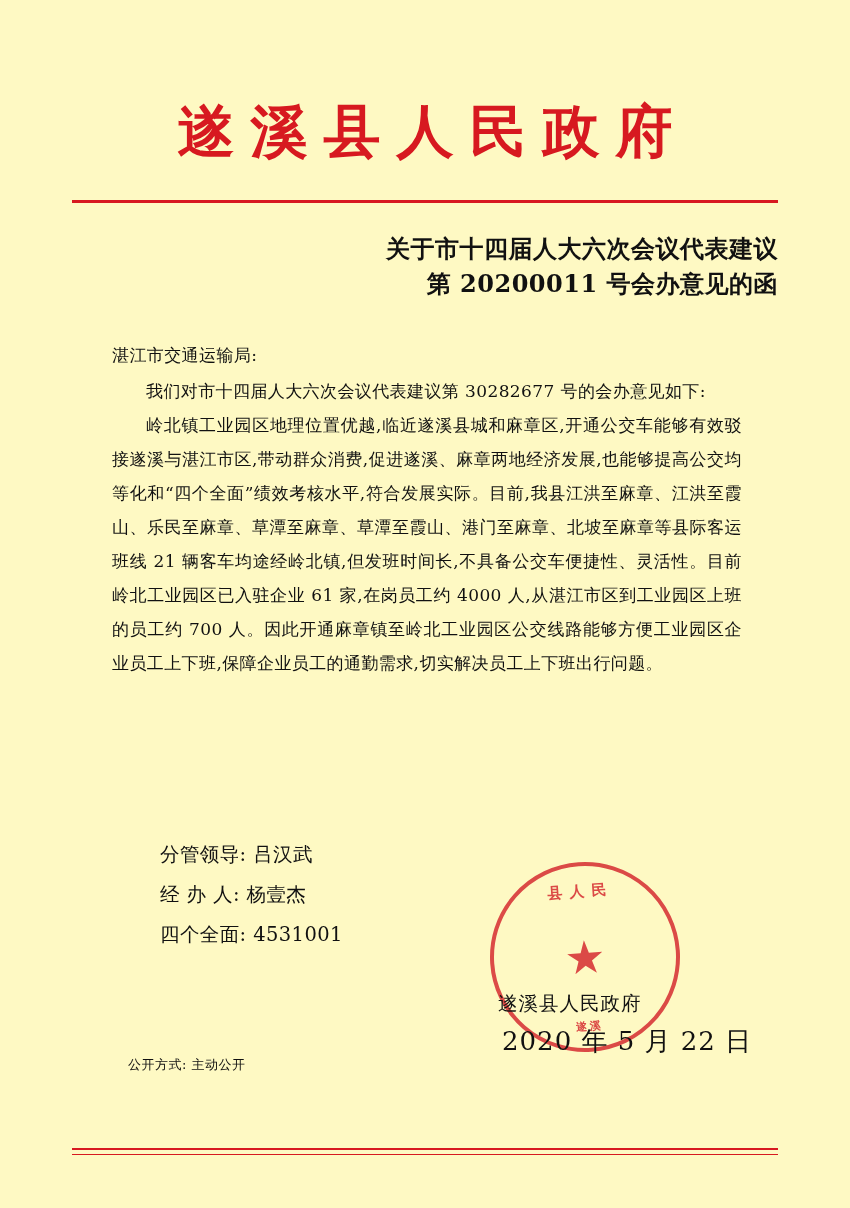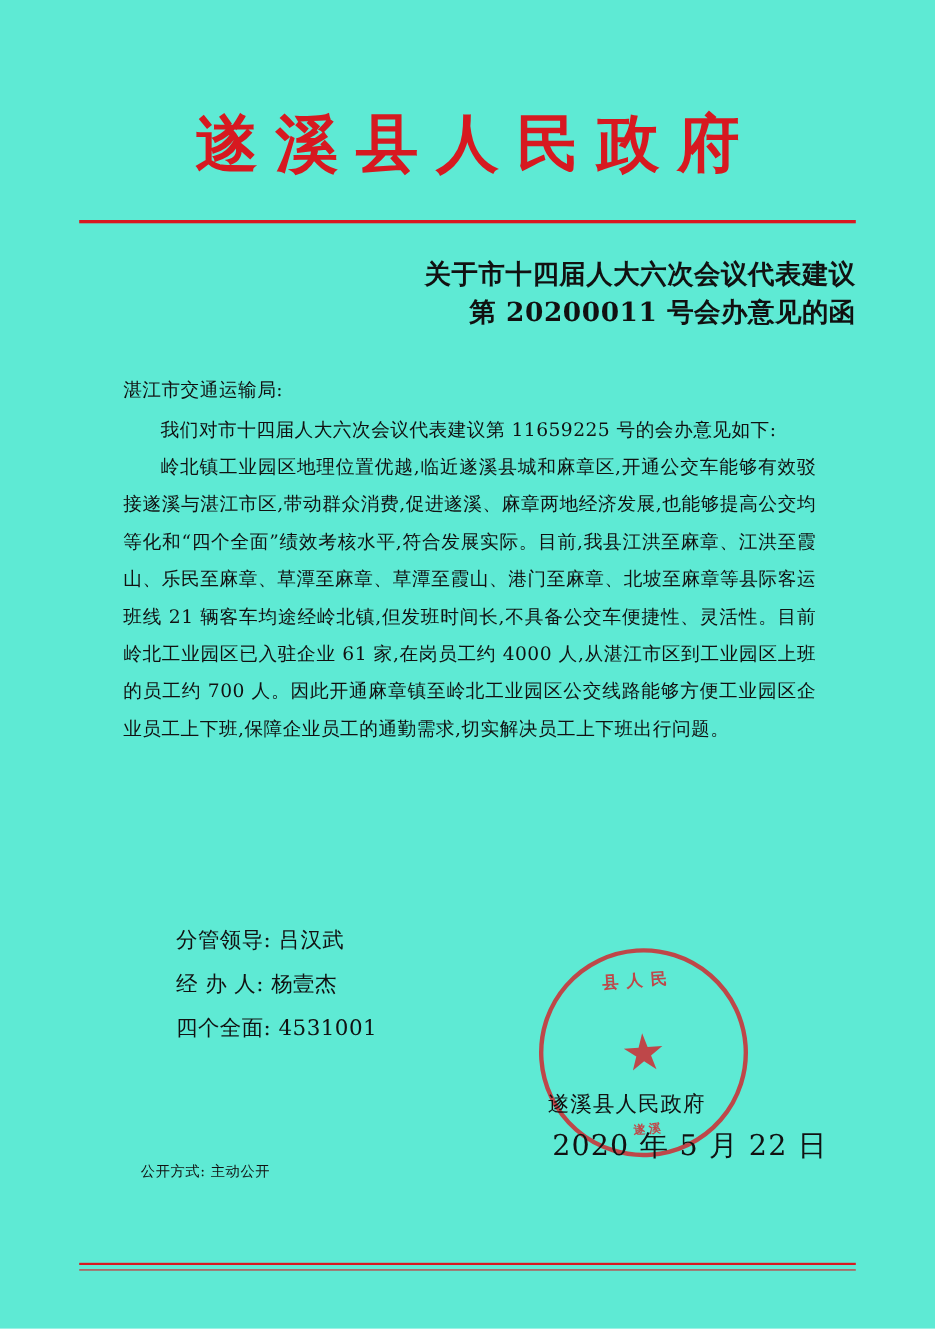--- a/index.html
+++ b/index.html
@@ -12,21 +12,21 @@
     height: 1208px;
     font-family: "DejaVu Serif", "Liberation Serif", serif;
     color: #111;
     position: relative;
     overflow: hidden;
   }
   .page {
     position: relative;
     width: 850px;
     height: 1208px;
-    background: #5eead4;
+    background: #fef9c3;
   }
   
   .letterhead {
     position: absolute;
     top: 98px;
     left: 0;
     width: 850px;
     text-align: center;
   }
   .letterhead-title {
@@ -190,21 +190,21 @@
   </div>
   <div class="head-rule"></div>
 
   <div class="doc-title">
     <div>关于市十四届人大六次会议代表建议</div>
     <div>第 20200011 号会办意见的函</div>
   </div>
 
   <div class="body-block">
     <p class="recipient">湛江市交通运输局:</p>
-    <p class="para">我们对市十四届人大六次会议代表建议第 11659225 号的会办意见如下:</p>
+    <p class="para">我们对市十四届人大六次会议代表建议第 30282677 号的会办意见如下:</p>
     <p class="para">岭北镇工业园区地理位置优越,临近遂溪县城和麻章区,开通公交车能够有效驳接遂溪与湛江市区,带动群众消费,促进遂溪、麻章两地经济发展,也能够提高公交均等化和“四个全面”绩效考核水平,符合发展实际。目前,我县江洪至麻章、江洪至霞山、乐民至麻章、草潭至麻章、草潭至霞山、港门至麻章、北坡至麻章等县际客运班线 21 辆客车均途经岭北镇,但发班时间长,不具备公交车便捷性、灵活性。目前岭北工业园区已入驻企业 61 家,在岗员工约 4000 人,从湛江市区到工业园区上班的员工约 700 人。因此开通麻章镇至岭北工业园区公交线路能够方便工业园区企业员工上下班,保障企业员工的通勤需求,切实解决员工上下班出行问题。</p>
   </div>
 
   <div class="signoff">
     <div class="signoff-row">
       <span class="signoff-label">分管领导:</span>
       <span>吕汉武</span>
     </div>
     <div class="signoff-row">
       <span class="signoff-label">经 办 人:</span>

